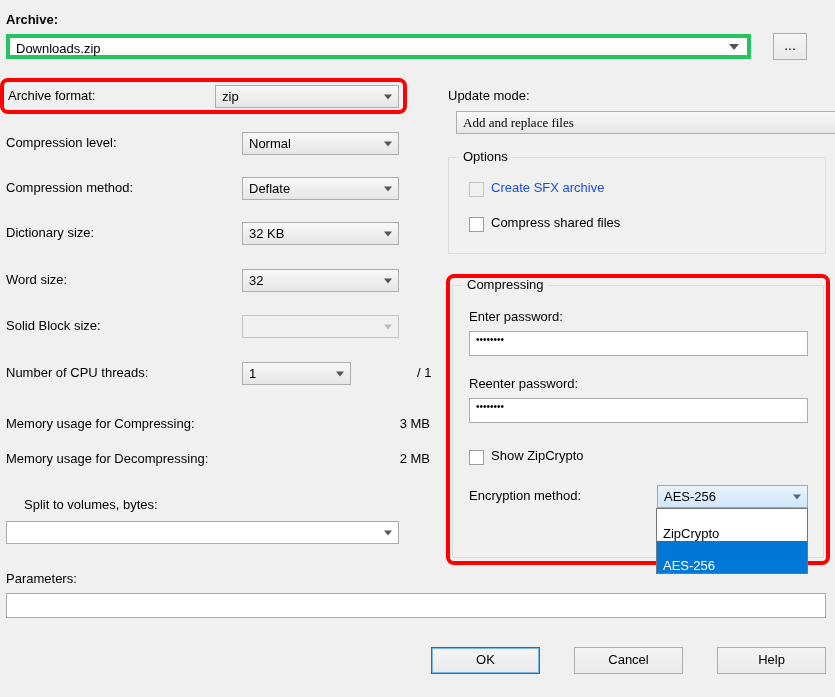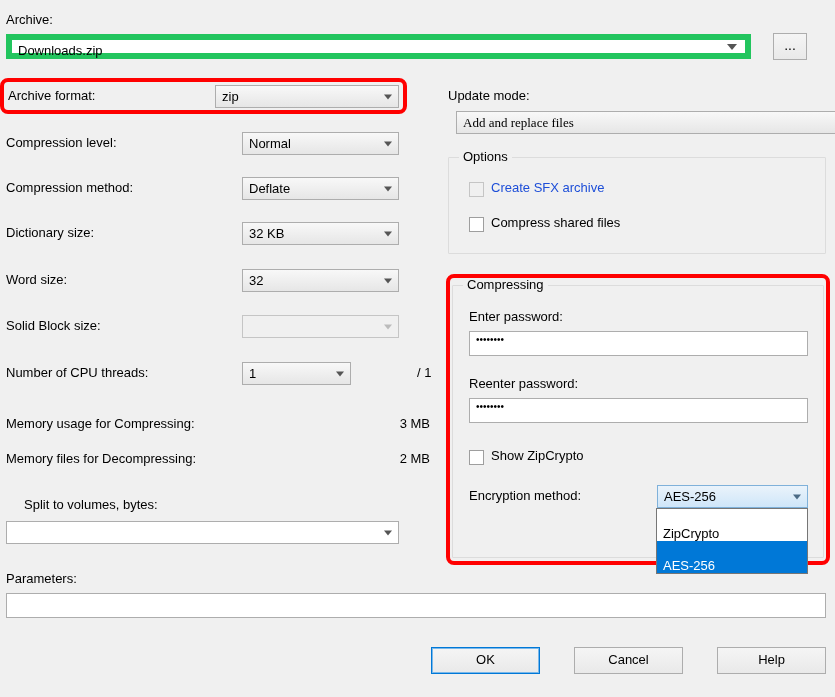--- a/index.html
+++ b/index.html
@@ -37,21 +37,21 @@
     border-right: 4px solid transparent;
     border-top: 5px solid #555;
   }
 
   
   .archive-combo {
     position: absolute;
     left: 6px; top: 34px;
     width: 745px; height: 25px;
     background: #fff;
-    border: 6px solid #22c55e;
+    border: 4px solid #22c55e;
     padding: 3px 24px 3px 6px;
     font-family: inherit; font-size: 13px;
   }
   .archive-combo .arrow {
     position:absolute; right:8px; top:50%; transform:translateY(-50%);
     width:0;height:0;
     border-left:5px solid transparent;
     border-right:5px solid transparent;
     border-top:6px solid #555;
   }
@@ -157,21 +157,21 @@
   .dropdown .opt { padding: 16px 6px; line-height: 17px; height: 18px; }
   .dropdown .opt.selected { background:#0078d7; color:#fff; }
 
   .value-right { position:absolute; text-align:right; }
 </style>
 </head>
 <body>
 
 <div class="container">
 
-  <div class="label" style="left:6px; top:12px;">Archive:</div>
+  <div class="label" style="left:6px; top:12px;font-weight:bold;">Archive:</div>
   <div class="archive-combo">
     <span>Downloads.zip</span>
     <span class="arrow"></span>
   </div>
   <div class="browse-btn">
     <span>...</span>
   </div>
 
   <div class="label" style="left:8px; top:88px;">Archive format:</div>
   <div class="combo" style="left:215px; top:85px; width:184px;">
@@ -212,21 +212,21 @@
   <div class="label" style="left:6px; top:365px;">Number of CPU threads:</div>
   <div class="combo" style="left:242px; top:362px; width:109px;">
     <span>1</span>
     <span class="arrow"></span>
   </div>
   <div class="label" style="left:417px; top:365px;">/ 1</div>
 
   <div class="label" style="left:6px; top:416px;">Memory usage for Compressing:</div>
   <div class="value-right" style="left:370px; top:416px; width:60px;">3 MB</div>
 
-  <div class="label" style="left:6px; top:451px;">Memory files for Decompressing:</div>
+  <div class="label" style="left:6px; top:451px;">Memory usage for Decompressing:</div>
   <div class="value-right" style="left:370px; top:451px; width:60px;">2 MB</div>
 
   <div class="label" style="left:24px; top:497px;">Split to volumes, bytes:</div>
   <div class="combo" style="left:6px; top:521px; width:393px; background:#fff;">
     <span></span>
     <span class="arrow"></span>
   </div>
 
   <div class="label" style="left:6px; top:571px;">Parameters:</div>
   <div class="textfield" style="left:6px; top:593px; width:820px;">

